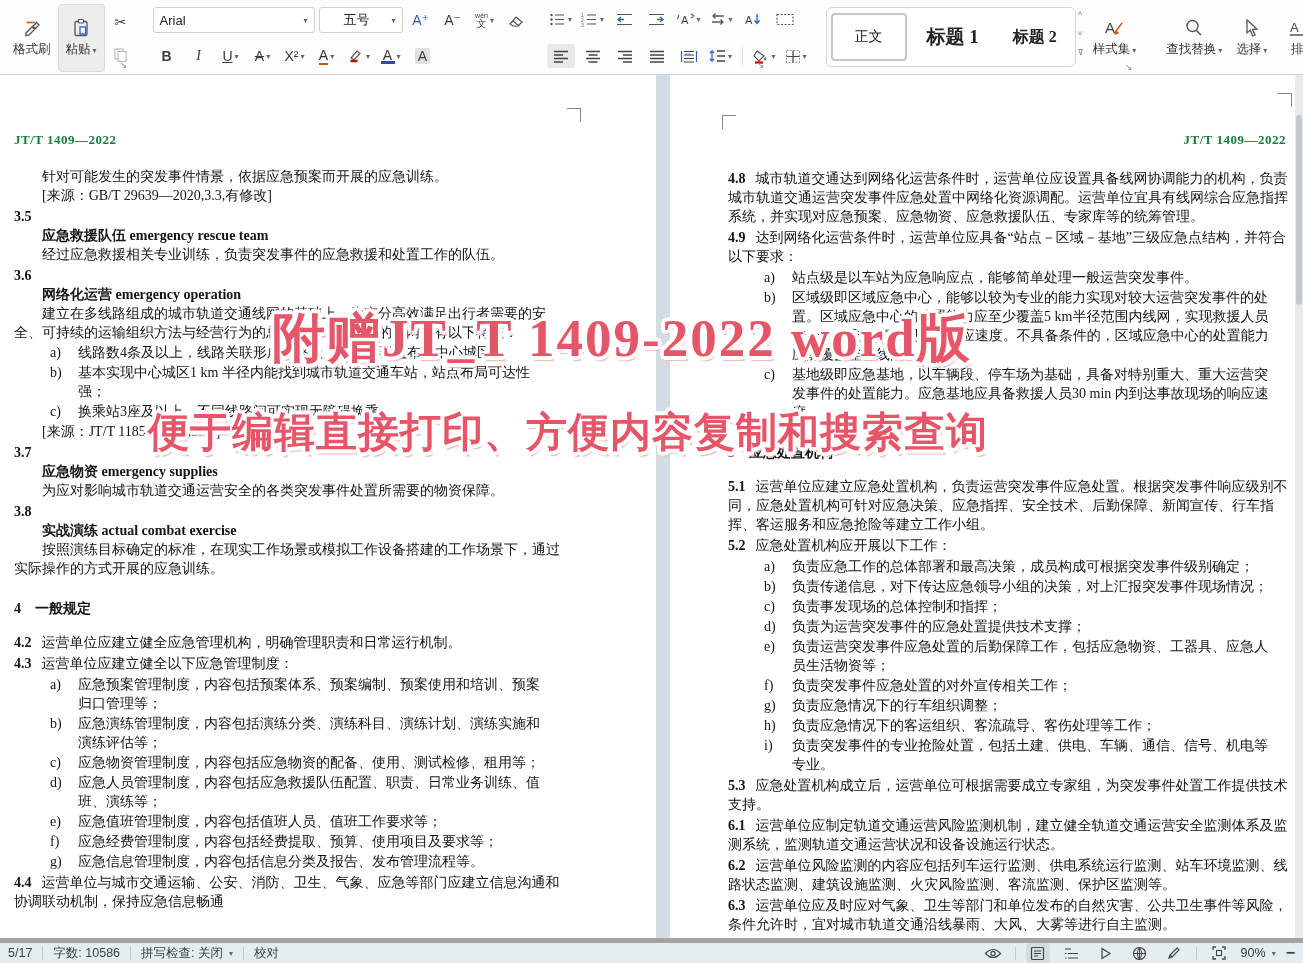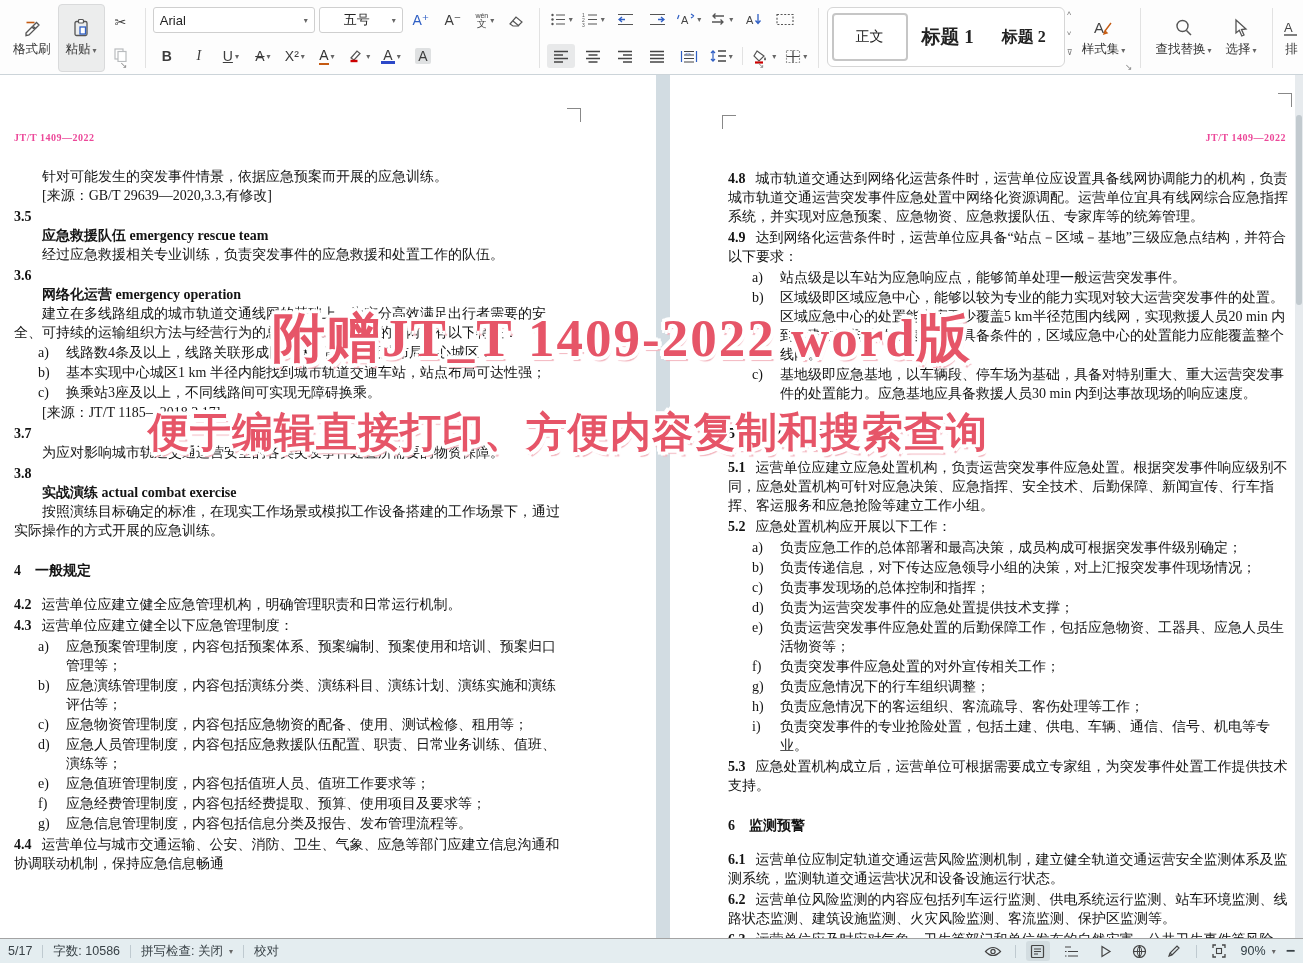--- a/index.html
+++ b/index.html
@@ -24,72 +24,72 @@
   .fname{width:148px;}
   .fsize{width:52px;padding-left:24px;}
   .tbtn{display:flex;align-items:center;justify-content:center;min-width:24px;height:24px;
         border-radius:3px;font-size:14px;color:#3c3c3c;padding:0 2px;}
   .tbtn.sel{background:#e8e9ea;}
   .tbtn b{font-weight:bold;}
   .redline{display:inline-block;width:14px;height:3px;background:#2c48c8;margin-top:-2px;}
   .abox{background:#dfe1e2;padding:0 3px;border-radius:2px;}
   .ico{display:inline-block;vertical-align:middle;}
   .styles-gallery{display:flex;align-items:center;border:1px solid #d6d6d6;border-radius:6px;
-                  height:52px;margin:3px 0;padding:3px 4px;background:#fff;}
+                  height:52px;margin:3px 0;padding:3px 4px;gap:6px;background:#fff;}
   .style-item{display:flex;align-items:center;justify-content:center;height:44px;padding:0 14px;
               font-size:14px;color:#222;border-radius:4px;}
   .style-item.selected{border:2px solid #c6c6c6;border-radius:4px;padding:0 22px;}
   .style-h1{font-weight:bold;font-size:19px;font-family:"Liberation Serif",serif;}
   .style-h2{font-weight:bold;font-size:16px;font-family:"Liberation Serif",serif;}
   .gal-arrows{display:flex;flex-direction:column;justify-content:space-between;height:48px;
               font-size:8px;color:#777;padding:2px 2px;margin:3px 0;}
   .corner-arrow{position:absolute;font-size:9px;color:#8a8a8a;}
   .cutoff{overflow:hidden;}
 
   
   .doc-area{position:absolute;left:0;top:75px;width:1303px;height:863px;background:#d2dce2;}
   .page{position:absolute;top:0;height:863px;background:#ffffff;overflow:hidden;}
   .page-left{left:0;width:656px;}
   .page-right{left:670px;width:626px;}
   .page-header{position:absolute;top:57px;font-family:"Liberation Serif","DejaVu Serif",serif;
-               font-weight:bold;font-size:10px;color:#ec4899;letter-spacing:.5px;}
+               font-weight:bold;font-size:13px;color:#15803d;letter-spacing:.5px;}
   .page-left .page-header{left:14px;}
   .page-right .page-header{right:10px;}
   .page-body{position:absolute;top:92px;font-family:"Liberation Serif","DejaVu Serif",serif;
              font-size:14px;line-height:19px;color:#141414;}
   .page-left .page-body{left:14px;width:546px;}
   .page-right .page-body{left:58px;width:562px;}
   .blk{margin:0;}
   .b-p{text-indent:2em;}
   .b-num{font-weight:bold;margin-top:2px;}
   .b-term{text-indent:2em;font-weight:bold;}
   .b-h{font-weight:bold;margin:21px 0 15px;}
   .b-c{margin:2px 0;}
   .b-c .bn{font-weight:bold;margin-right:10px;}
-  .b-li{padding-left:52px;margin:1px 0;}
+  .b-li{padding-left:52px;margin:1px 12px;}
   .b-li .bn{display:inline-block;width:28px;margin-left:-28px;}
   .cmark{position:absolute;width:13px;height:13px;border-color:#888;}
   .cm-tr{border-top:1px solid #888;border-right:1px solid #888;}
   .cm-tl{border-top:1px solid #888;border-left:1px solid #888;}
 
   
   .watermark{position:absolute;left:0;top:0;width:100%;color:#e65568;pointer-events:none;
              font-family:"Liberation Serif","DejaVu Serif",serif;font-weight:bold;z-index:5;}
   .wm-line{position:absolute;white-space:nowrap;
      text-shadow:-3px -3px 0 #fff,3px -3px 0 #fff,-3px 3px 0 #fff,3px 3px 0 #fff,
                  -4px 0 0 #fff,4px 0 0 #fff,0 -4px 0 #fff,0 4px 0 #fff,2px 5px 1px #f3b6bf;}
   .wm1{left:272px;top:228px;font-size:53px;letter-spacing:2px;}
   .wm2{left:148px;top:330px;font-size:41px;letter-spacing:1px;}
 
   .scrollbar-v{position:absolute;right:0;top:0;width:8px;height:863px;background:#e7ebee;}
   .scroll-thumb{position:absolute;right:1px;top:40px;width:6px;height:190px;background:#c2cacf;border-radius:3px;}
 
   
   .statusbar{position:absolute;left:0;top:938px;width:1303px;height:25px;background:#e4edf0;
-             border-top:1px solid #a3a3a3;display:flex;align-items:center;font-size:12.5px;
+             border-top:5px solid #a3a3a3;display:flex;align-items:center;font-size:12.5px;
              color:#394247;padding:0 8px;box-sizing:border-box;gap:10px;}
   .sdiv{width:1px;height:13px;background:#bfcad0;}
   .sitem{display:flex;align-items:center;gap:4px;}
   .sspacer{flex:1;}
   .sico{display:flex;align-items:center;justify-content:center;width:24px;height:20px;border-radius:3px;}
   .sico.sel{background:#d3dde1;}
   .zoomtxt{color:#2d3a40;}
   svg{display:block;}
 </style>
 </head>
@@ -431,20 +431,21 @@
           <div class="blk b-term">应急救援队伍  emergency rescue team</div>
           <div class="blk b-p">经过应急救援相关专业训练，负责突发事件的应急救援和处置工作的队伍。</div>
           <div class="blk b-num">3.6</div>
           <div class="blk b-term">网络化运营  emergency operation</div>
           <div class="blk b-p">建立在多线路组成的城市轨道交通线网的基础上，为充分高效满足出行者需要的安全、可持续的运输组织方法与经营行为的总称。多线路组成的线网具有以下特征：</div>
           <div class="blk b-li"><span class="bn">a)</span>线路数4条及以上，线路关联形成网格状，高密度覆盖布局中心城区；</div>
           <div class="blk b-li"><span class="bn">b)</span>基本实现中心城区1 km 半径内能找到城市轨道交通车站，站点布局可达性强；</div>
           <div class="blk b-li"><span class="bn">c)</span>换乘站3座及以上，不同线路间可实现无障碍换乘。</div>
           <div class="blk b-p">[来源：JT/T 1185—2018,3.17]</div>
           <div class="blk b-num">3.7</div>
+          <div class="blk b-term">应急物资  emergency supplies</div>
           <div class="blk b-p">为应对影响城市轨道交通运营安全的各类突发事件处置所需要的物资保障。</div>
           <div class="blk b-num">3.8</div>
           <div class="blk b-term">实战演练  actual combat exercise</div>
           <div class="blk b-p">按照演练目标确定的标准，在现实工作场景或模拟工作设备搭建的工作场景下，通过实际操作的方式开展的应急训练。</div>
           <div class="blk b-h">4　一般规定</div>
           <div class="blk b-c"><span class="bn">4.2</span>运营单位应建立健全应急管理机构，明确管理职责和日常运行机制。</div>
           <div class="blk b-c"><span class="bn">4.3</span>运营单位应建立健全以下应急管理制度：</div>
           <div class="blk b-li"><span class="bn">a)</span>应急预案管理制度，内容包括预案体系、预案编制、预案使用和培训、预案归口管理等；</div>
           <div class="blk b-li"><span class="bn">b)</span>应急演练管理制度，内容包括演练分类、演练科目、演练计划、演练实施和演练评估等；</div>
           <div class="blk b-li"><span class="bn">c)</span>应急物资管理制度，内容包括应急物资的配备、使用、测试检修、租用等；</div>
@@ -472,21 +473,20 @@
           <div class="blk b-li"><span class="bn">a)</span>负责应急工作的总体部署和最高决策，成员构成可根据突发事件级别确定；</div>
           <div class="blk b-li"><span class="bn">b)</span>负责传递信息，对下传达应急领导小组的决策，对上汇报突发事件现场情况；</div>
           <div class="blk b-li"><span class="bn">c)</span>负责事发现场的总体控制和指挥；</div>
           <div class="blk b-li"><span class="bn">d)</span>负责为运营突发事件的应急处置提供技术支撑；</div>
           <div class="blk b-li"><span class="bn">e)</span>负责运营突发事件应急处置的后勤保障工作，包括应急物资、工器具、应急人员生活物资等；</div>
           <div class="blk b-li"><span class="bn">f)</span>负责突发事件应急处置的对外宣传相关工作；</div>
           <div class="blk b-li"><span class="bn">g)</span>负责应急情况下的行车组织调整；</div>
           <div class="blk b-li"><span class="bn">h)</span>负责应急情况下的客运组织、客流疏导、客伤处理等工作；</div>
           <div class="blk b-li"><span class="bn">i)</span>负责突发事件的专业抢险处置，包括土建、供电、车辆、通信、信号、机电等专业。</div>
           <div class="blk b-c"><span class="bn">5.3</span>应急处置机构成立后，运营单位可根据需要成立专家组，为突发事件处置工作提供技术支持。</div>
-          <div class="blk b-h">6　监测预警</div>
           <div class="blk b-c"><span class="bn">6.1</span>运营单位应制定轨道交通运营风险监测机制，建立健全轨道交通运营安全监测体系及监测系统，监测轨道交通运营状况和设备设施运行状态。</div>
           <div class="blk b-c"><span class="bn">6.2</span>运营单位风险监测的内容应包括列车运行监测、供电系统运行监测、站车环境监测、线路状态监测、建筑设施监测、火灾风险监测、客流监测、保护区监测等。</div>
           <div class="blk b-c"><span class="bn">6.3</span>运营单位应及时应对气象、卫生等部门和单位发布的自然灾害、公共卫生事件等风险，条件允许时，宜对城市轨道交通沿线暴雨、大风、大雾等进行自主监测。</div>
         </div>
     </div>
 
     <div class="watermark">
       <div class="wm-line wm1" style="color: rgb(230, 85, 104);">附赠JT_T 1409-2022 word版</div>
       <div class="wm-line wm2" style="color: rgb(230, 85, 104);">便于编辑直接打印、方便内容复制和搜索查询</div>
     </div>

